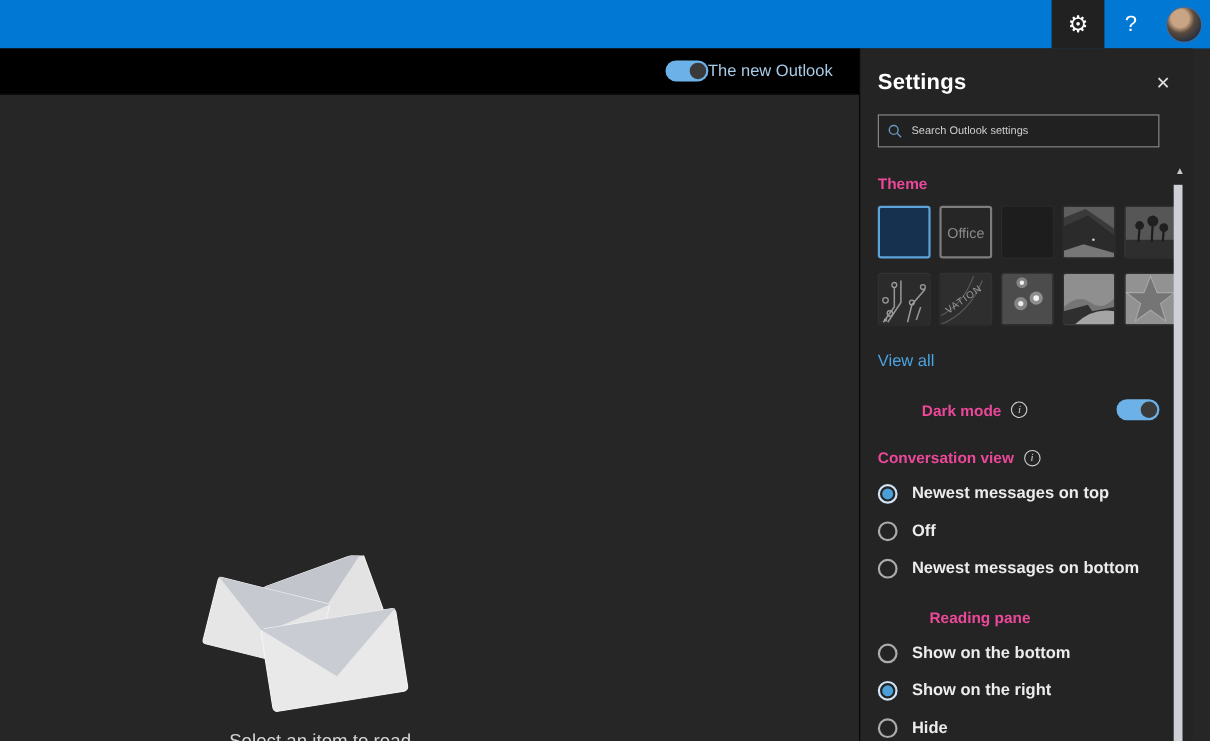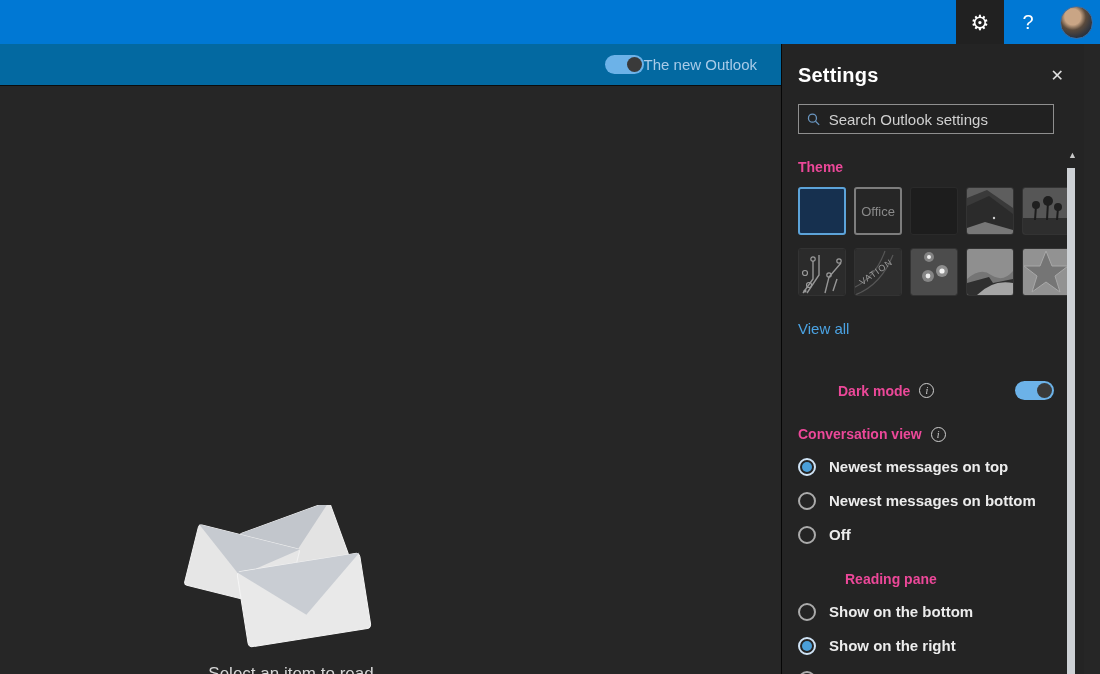--- a/index.html
+++ b/index.html
@@ -14,21 +14,21 @@
   .tb-btn.gear-active { background:#212121; }
   .gear-glyph { font-size:21px; line-height:1; }
   .help-glyph { font-size:20px; font-weight:400; }
   .avatar-slot { width:48px; display:flex; align-items:center; justify-content:center; }
   .avatar { width:33px; height:33px; border-radius:50%;
     background:radial-gradient(circle at 38% 32%, #c9a585 0 28%, #5a4a3c 46%, #2d3440 72%, #222a33 100%);
     border:1px solid #3a6ea5; }
 
   
   .toolbar { position:absolute; left:0; top:44px; width:781px; height:42px;
-    background:#0369a1; border-bottom:1px solid #0c0c0c;
+    background:#000000; border-bottom:1px solid #0c0c0c;
     display:flex; align-items:center; justify-content:flex-end; padding-right:24px; gap:0; }
   .switch { width:39px; height:19px; border-radius:10px; background:#6cb2e8;
     position:relative; flex:0 0 auto; cursor:pointer; }
   .switch .knob { position:absolute; right:2px; top:2px; width:15px; height:15px;
     border-radius:50%; background:#3a3a3a; }
   .new-outlook-label { color:#a9cbe8; font-size:15px; }
 
   
   .main { position:absolute; left:0; top:87px; width:781px; height:587px; background:#262626; }
   .empty-illustration { position:absolute; left:176px; top:418px; }
@@ -37,41 +37,41 @@
 
   
   .panel { position:absolute; left:781px; top:44px; width:303px; height:630px;
     background:#242424; border-left:1px solid #060606; padding:20px 30px 0 16px; overflow:hidden; }
   .panel-title { color:#ffffff; font-size:20px; font-weight:700; letter-spacing:.2px; }
   .close-btn { position:absolute; right:16px; top:20px; color:#e0e0e0; font-size:16px;
     cursor:pointer; padding:2px 4px; }
   .search-box { margin-top:17px; height:30px; border:1px solid #8f8f8f; background:#212121;
     display:flex; align-items:center; padding:0 8px; gap:8px; }
   .search-box input { background:transparent; border:none; outline:none; color:#d6d6d6;
-    font-size:15px; width:100%; font-family:"Liberation Sans", sans-serif; }
+    font-size:10px; width:100%; font-family:"Liberation Sans", sans-serif; }
   .search-box input::placeholder { color:#d0d0d0; opacity:1; }
 
   .section-label { color:#ec4899; font-size:14px; font-weight:700; }
   .theme-label { margin-top:25px; }
   .thumb-grid { margin-top:12px; display:grid; grid-template-columns:repeat(5,48px);
     grid-auto-rows:48px; column-gap:8px; row-gap:13px; }
   .thumb { width:48px; height:48px; border-radius:3px; overflow:hidden; position:relative;
     cursor:pointer; border:1px solid #333; }
   .thumb svg { display:block; }
   .thumb.selected { border:2px solid #5ca3d9; background:#16304f; }
   .thumb.office { border:2px solid #7d7d7d; background:#262626; display:flex;
     align-items:center; justify-content:center; color:#8a8a8a; font-size:13px; }
   .thumb.dark-plain { background:#1d1d1d; border-color:#2a2a2a; }
   .vation-text { position:absolute; left:2px; top:18px; color:#9a9a9a; font-size:9px;
     transform:rotate(-35deg); letter-spacing:1px; }
 
   .view-all { margin-top:24px; color:#4ba3e3; font-size:15px; cursor:pointer; width:fit-content; }
 
   .row-between { display:flex; align-items:center; justify-content:space-between; }
-  .darkmode-row { margin-top:44px;padding-left:40px; }
+  .darkmode-row { margin-top:26px;padding-left:40px; }
   .label-info { display:flex; align-items:center; gap:9px; }
   .info-icon { width:15px; height:15px; border:1px solid #cfcfcf; border-radius:50%;
     color:#cfcfcf; font-size:10px; display:flex; align-items:center; justify-content:center;
     font-family:"Liberation Serif", serif; font-style:italic; cursor:pointer; }
 
   .conv-label { margin-top:26px; }
   .reading-label { margin-top:13px; }
   .opt { display:flex; align-items:center; gap:13px; margin-top:15px; cursor:pointer; height:19px; }
   .radio { width:18px; height:18px; border-radius:50%; border:2px solid #ababab;
     flex:0 0 auto; display:flex; align-items:center; justify-content:center; }
@@ -225,25 +225,25 @@
     <span class="section-label">Conversation view</span>
     <span class="info-icon">i</span>
   </div>
 
   <div class="opt">
     <span class="radio sel"></span>
     <span class="opt-label">Newest messages on top</span>
   </div>
   <div class="opt">
     <span class="radio"></span>
+    <span class="opt-label">Off</span>
+  </div>
+  <div class="opt">
+    <span class="radio"></span>
     <span class="opt-label">Newest messages on bottom</span>
-  </div>
-  <div class="opt">
-    <span class="radio"></span>
-    <span class="opt-label">Off</span>
   </div>
 
   <div class="section-label conv-label reading-label" style="margin-top:27px;padding-left:47px;">Reading pane</div>
 
   <div class="opt">
     <span class="radio"></span>
     <span class="opt-label">Show on the bottom</span>
   </div>
   <div class="opt">
     <span class="radio sel"></span>

